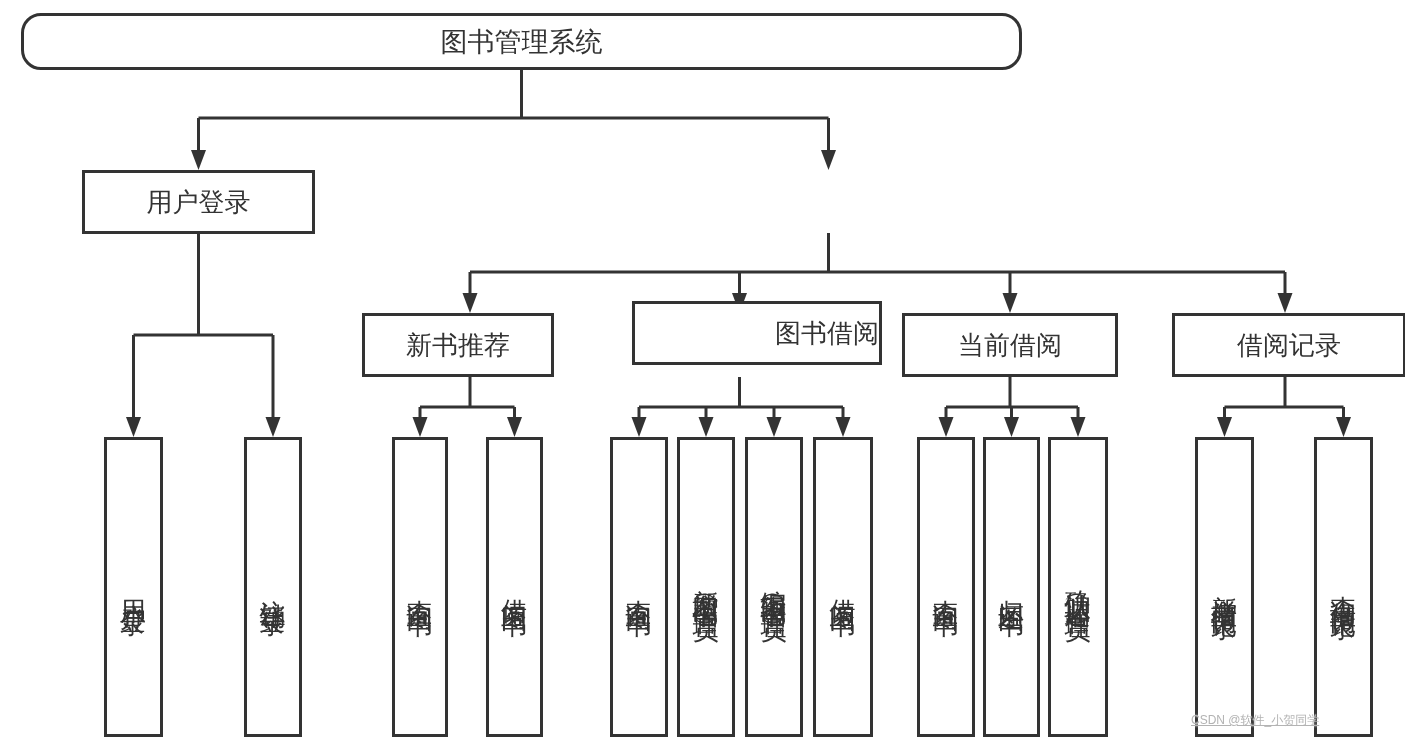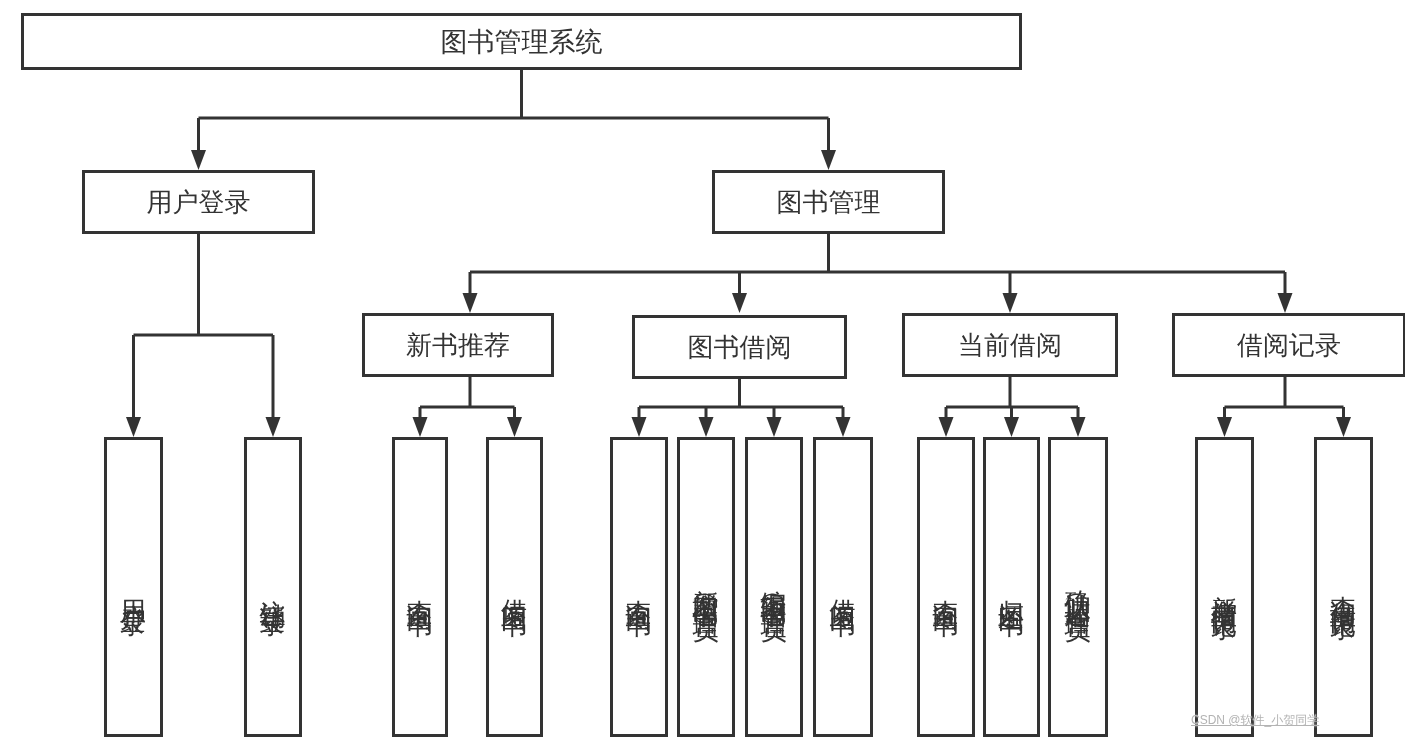--- a/index.html
+++ b/index.html
@@ -170,35 +170,32 @@
     <g>
       <line x1="1224.5" y1="407" x2="1224.5" y2="421"></line>
       <polygon points="1217,417 1232,417 1224.5,437"></polygon>
     </g>
     <g>
       <line x1="1343.5" y1="407" x2="1343.5" y2="421"></line>
       <polygon points="1336,417 1351,417 1343.5,437"></polygon>
     </g>
   </svg>
 
-  <div class="hbox root" style="left:21px; top:13px; width:1001px;">
+  <div class="hbox root" style="left:21px; top:13px; width:1001px;border-radius:20px;">
     <span>图书管理系统</span>
   </div>
 
   <div class="hbox" style="left:82px; top:170px; width:233px;">
     <span>用户登录</span>
   </div>
-  <div class="hbox" style="left:712px; top:170px; width:233px;">
-    <span>图书管理</span>
-  </div>
 
   <div class="hbox" style="left:362px; top:313px; width:192px;">
     <span>新书推荐</span>
   </div>
-  <div class="hbox" style="left:632px; top:315px; width:215px;">
+  <div class="hbox" style="left:632px; top:301px; width:250px;justify-content:flex-end;">
     <span>图书借阅</span>
   </div>
   <div class="hbox" style="left:902px; top:313px; width:216px;">
     <span>当前借阅</span>
   </div>
   <div class="hbox" style="left:1172px; top:313px; width:234px;">
     <span>借阅记录</span>
   </div>
 
   <div class="vbox" style="left:104px; width:59px;">

